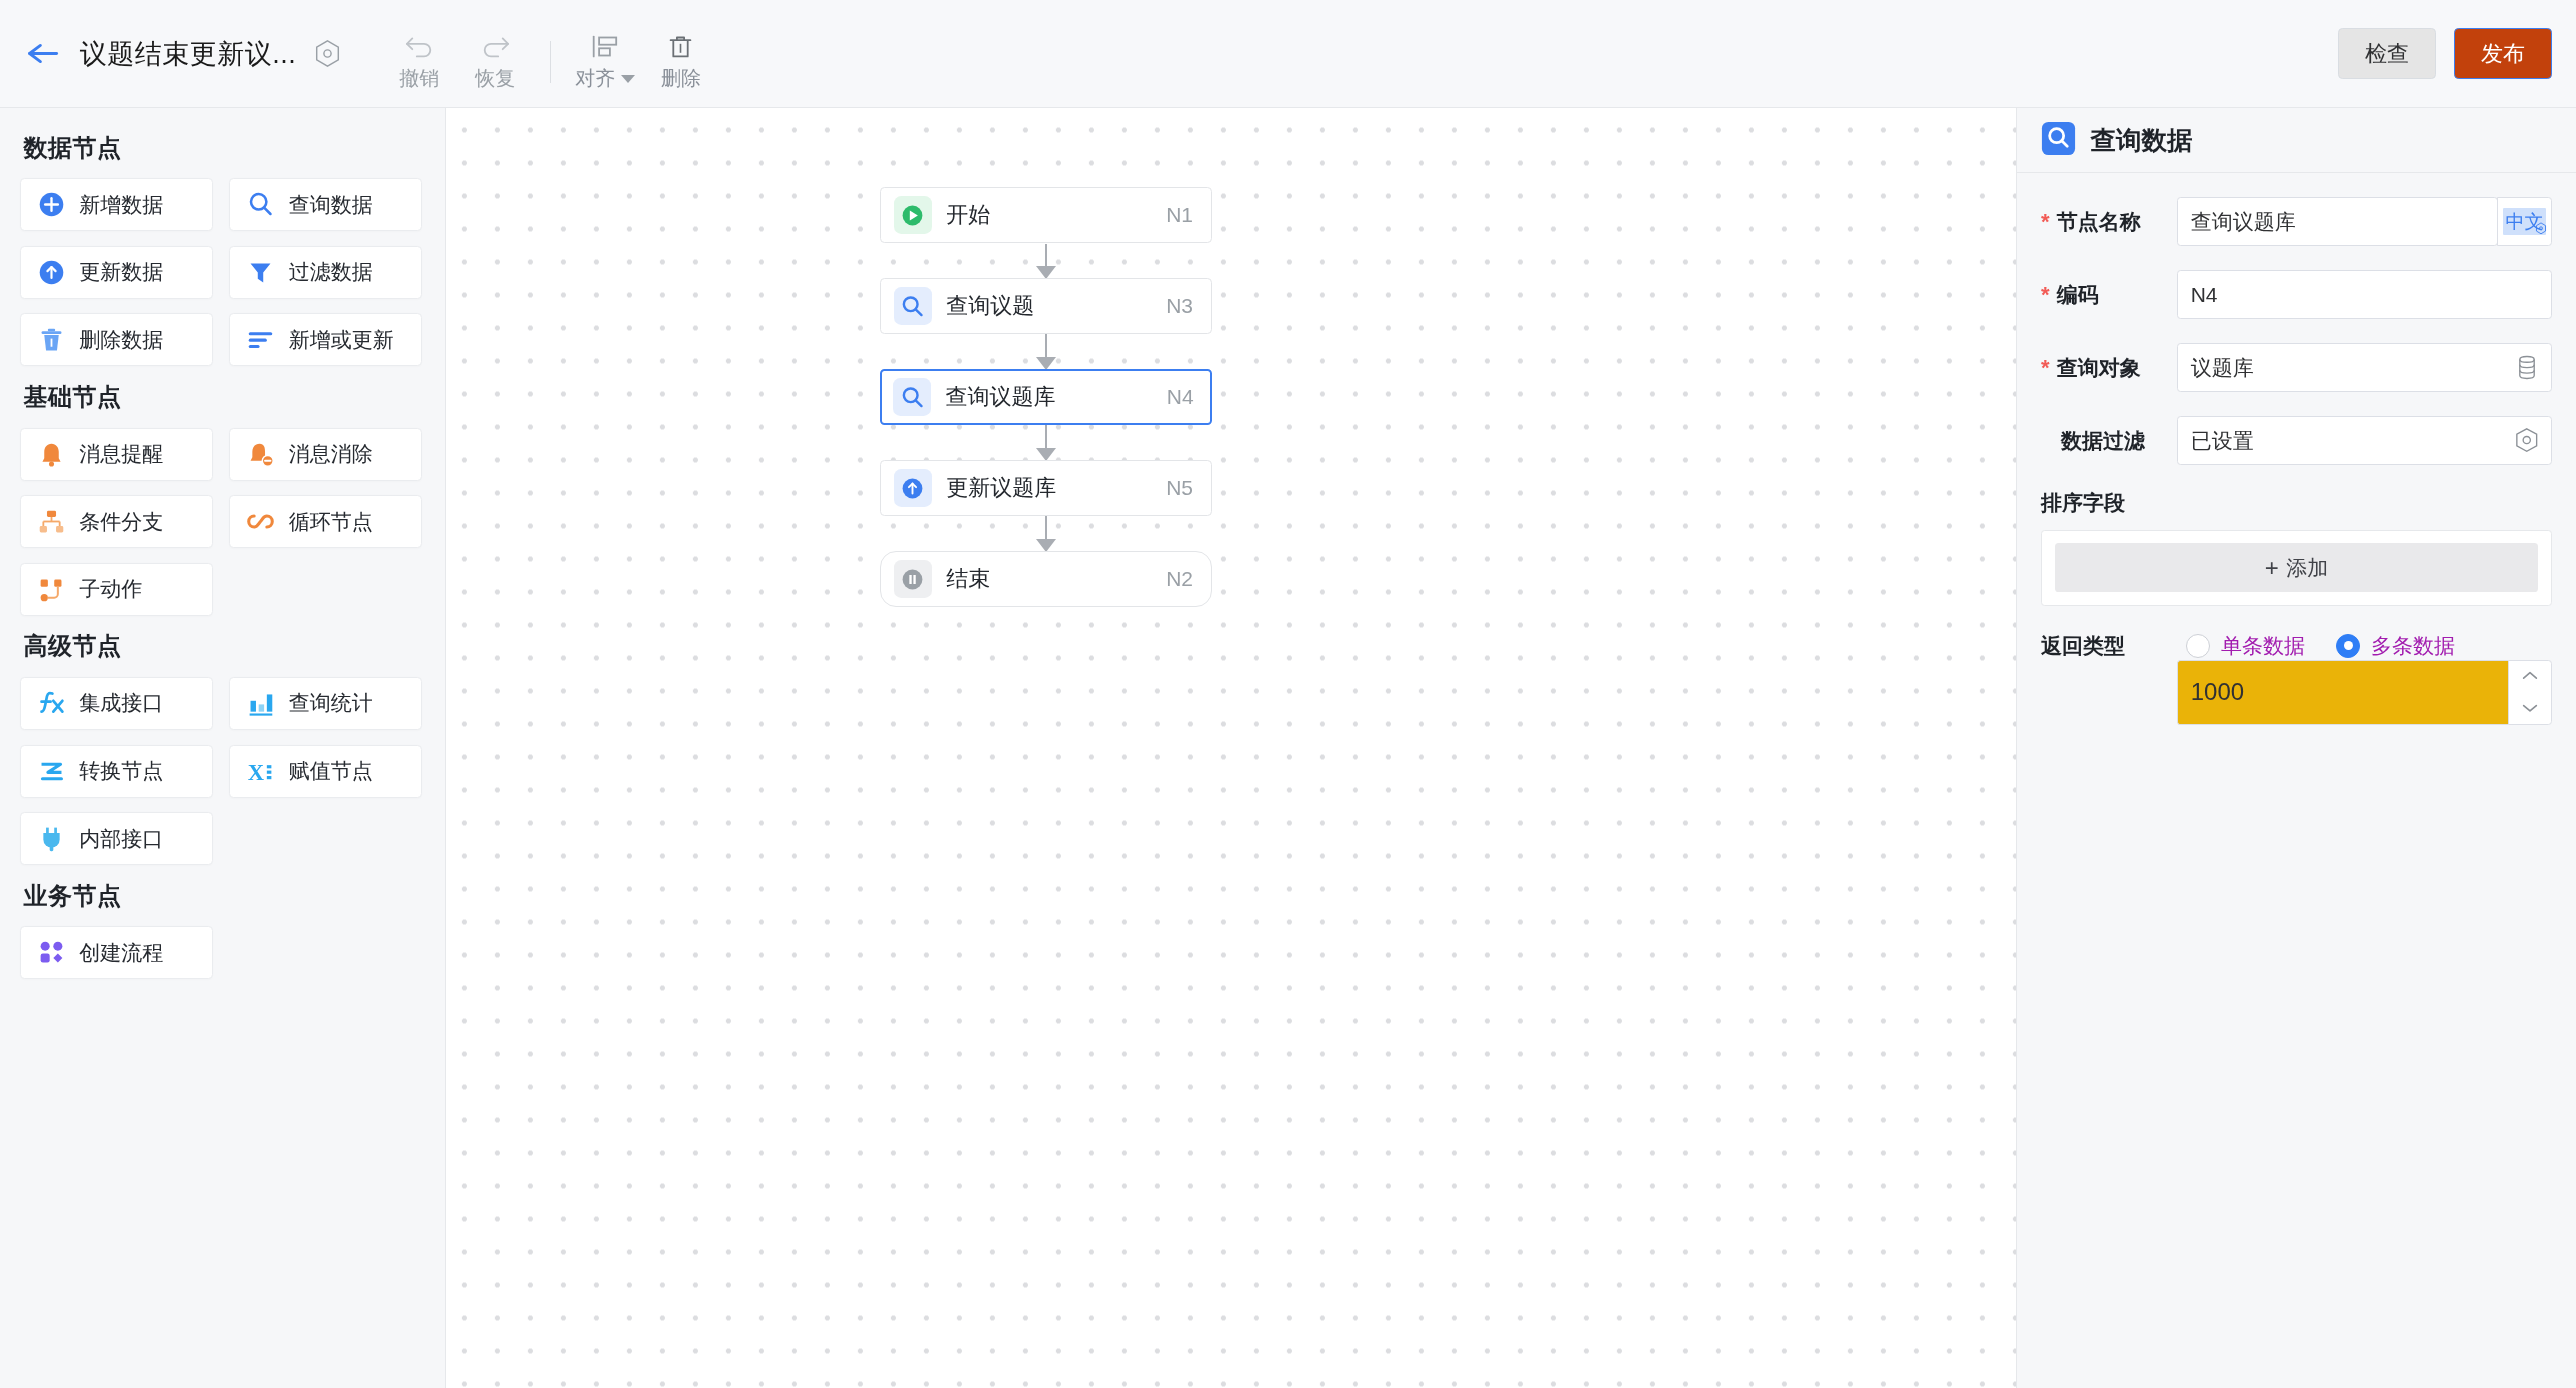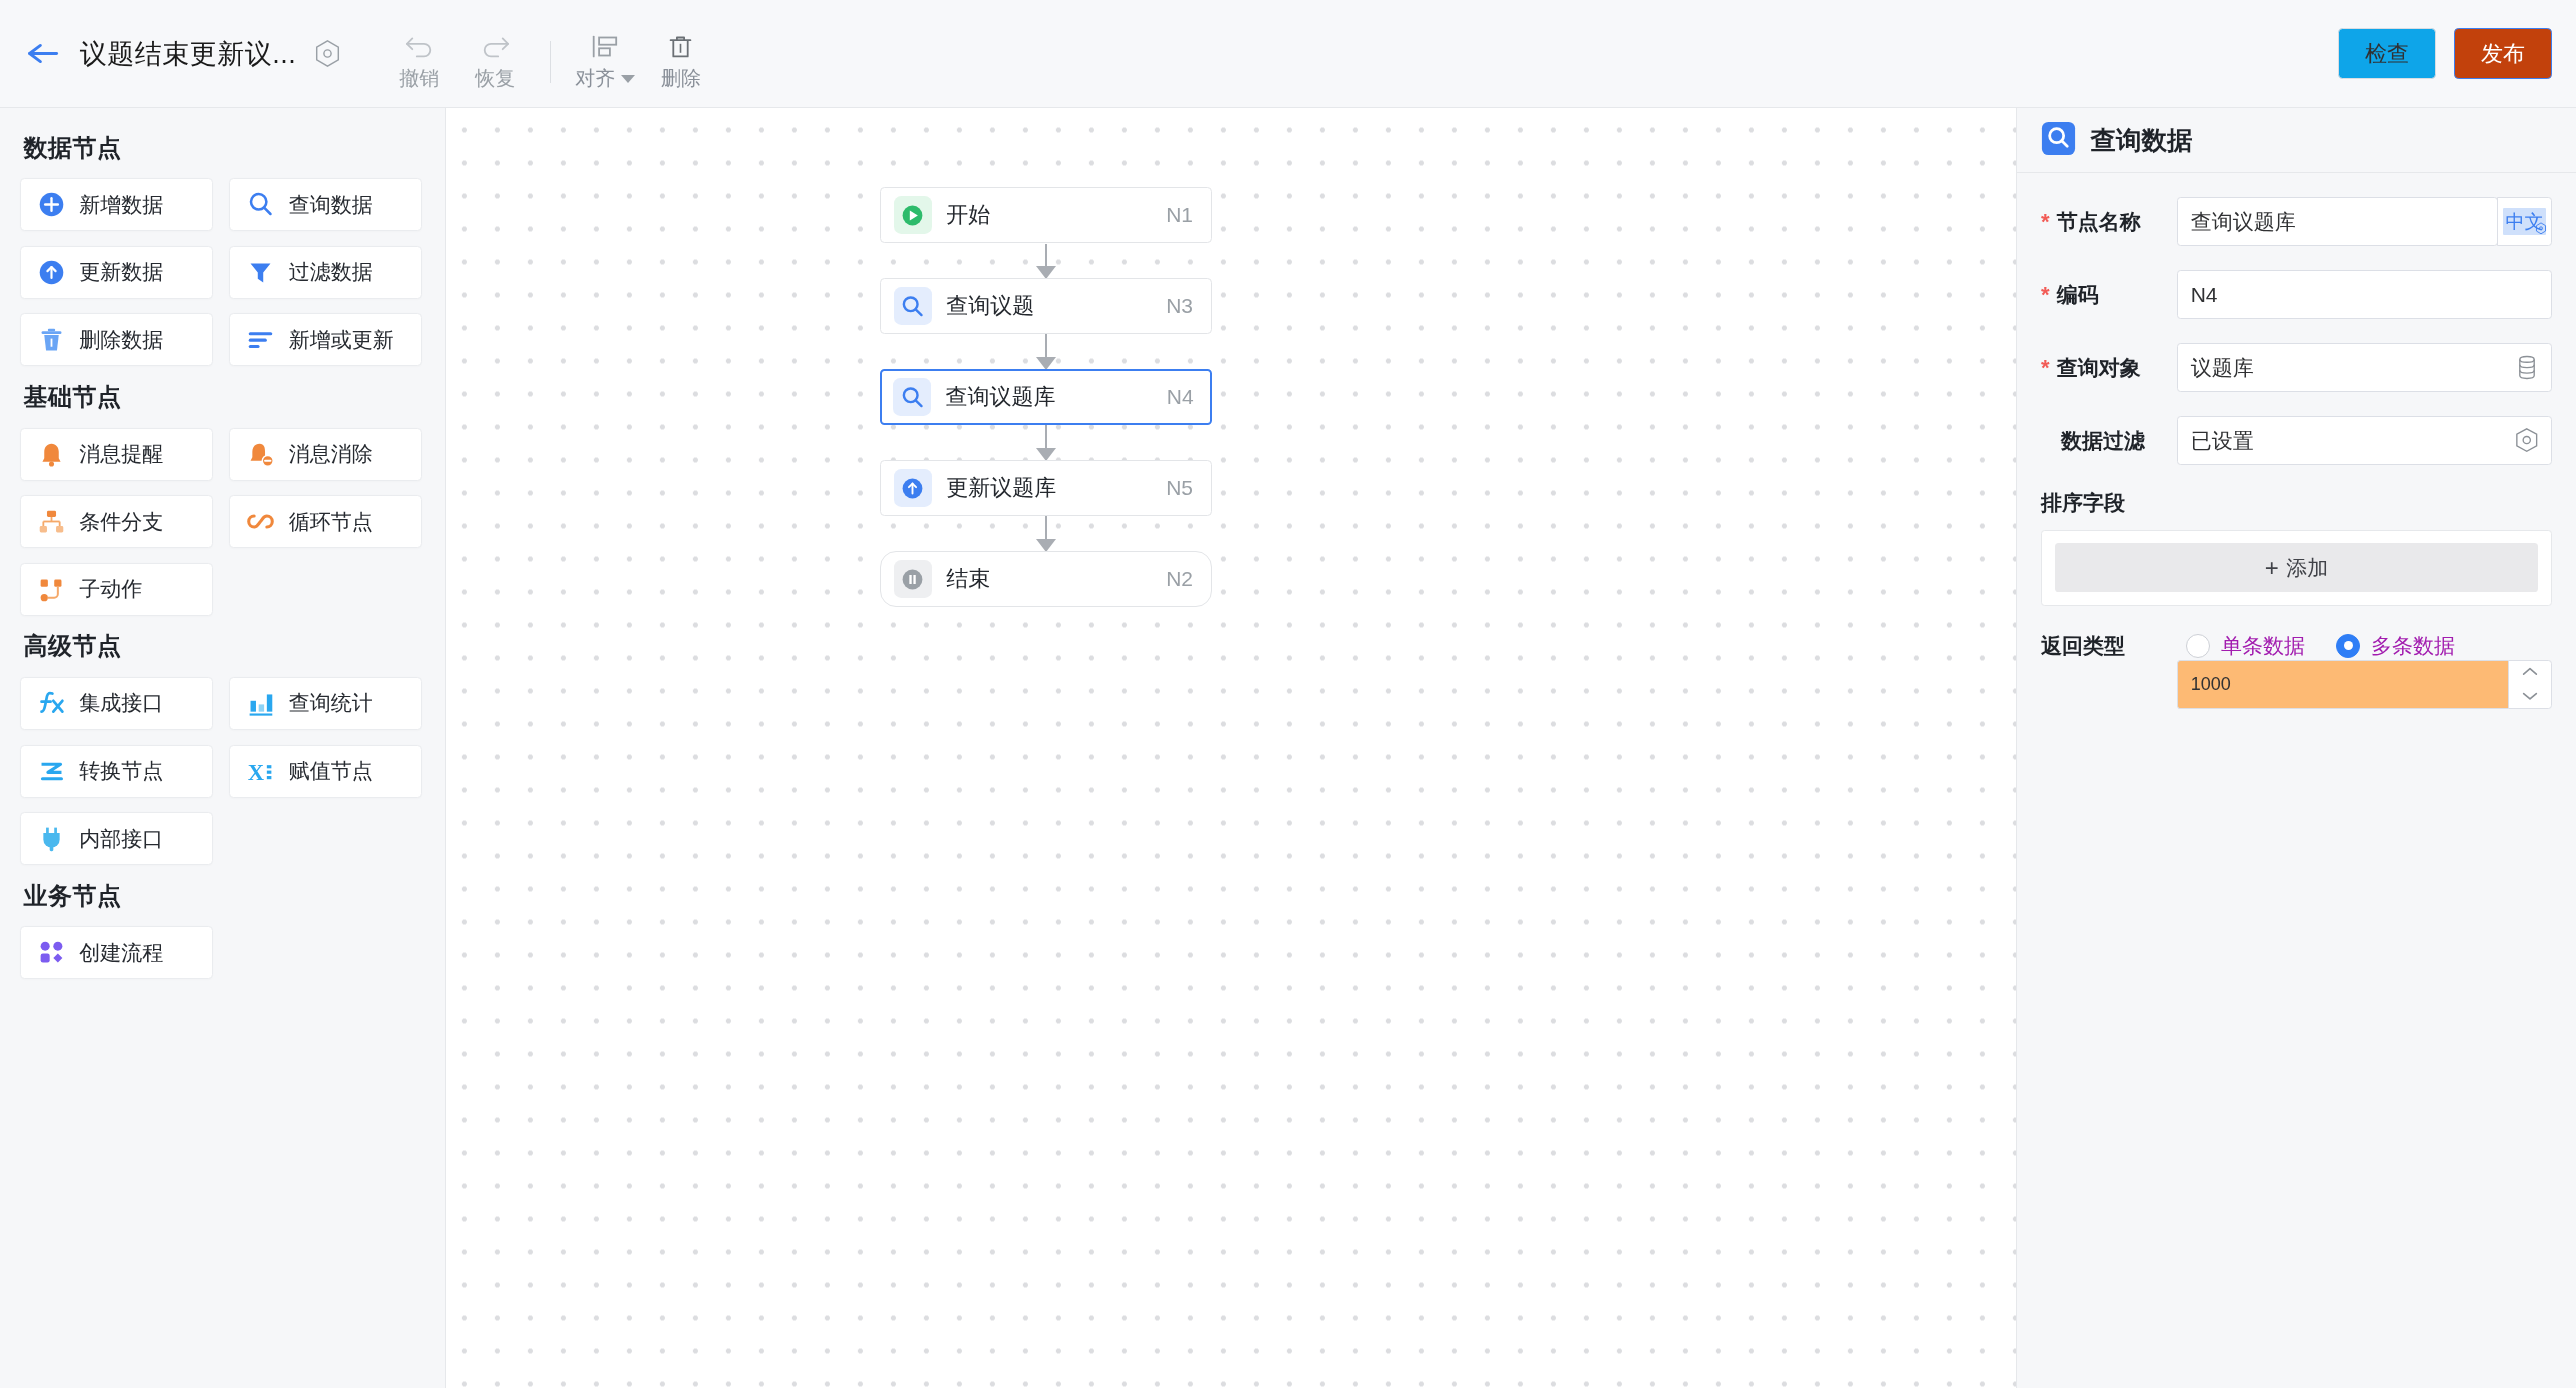--- a/index.html
+++ b/index.html
@@ -42,21 +42,21 @@
   .tool-sep { width: 0.9px; height: 42px; background: #dcdfe3; margin: 0 16.4px 9px 16.4px; align-self: flex-end; }
   .caret-down { display:inline-block; margin-left:5.5px; width:0;height:0;
     border-left:7.3px solid transparent;border-right:7.3px solid transparent;border-top:8.2px solid #9aa0a6; }
 
   #topbar-right { margin-left: auto; margin-right: 24px; display: flex; align-items: center; gap: 18px; }
   .btn {
     height: 51px; min-width: 98px; padding: 0 24px;
     font-size: 22px; border-radius: 4.5px; cursor: pointer;
     display: flex; align-items: center; justify-content: center;
   }
-  .btn-default { background: #0ea5e9; border: 0.9px solid #d9dde2; color: #303133; }
+  .btn-default { background: #e5e5e5; border: 0.9px solid #d9dde2; color: #303133; }
   .btn-primary { background: #c2410c; border: 0.9px solid #3c7ef0; color: #ffffff; }
 
   
   #sidebar {
     position: absolute; top: 108px; left: 0;
     width: 446px; height: 1280px;
     background: #f6f7f9;
     border-right: 0.9px solid #e6e8eb;
     padding: 20px 20px 0 20px;
     overflow: hidden;
@@ -176,24 +176,24 @@
     width: 24px; height: 24px; border-radius: 50%;
     border: 0.9px solid #cdd0d6; background: #ffffff;
     display: flex; align-items: center; justify-content: center;
   }
   .radio.checked .dot { border: 0.9px solid #2f7ef6; background: #2f7ef6; }
   .radio.checked .dot::after { content: ''; width: 9px; height: 9px; border-radius: 50%; background: #ffffff; }
   .radio .rlbl { font-size: 21px; color: #a21caf; margin-left: 11px; white-space: nowrap; }
 
   .num-row { display: flex; margin-left: 136px; }
   .num-input {
-    flex: 1; height: 49px; background: #fdba74;
+    flex: 1; height: 65px; background: #eab308;
     border: 0.9px solid #dcdfe6; border-right: none; border-radius: 3.6px 0 0 3.6px;
     display: flex; align-items: center; padding: 0 12.7px;
-    font-size: 18px; color: #303133;
+    font-size: 24px; color: #303133;
   }
   .num-spin {
     width: 44px; background: #ffffff; border: 0.9px solid #dcdfe6; border-radius: 0 3.6px 3.6px 0;
     display: flex; flex-direction: column;
   }
   .spin-half { flex: 1; display: flex; align-items: center; justify-content: center; cursor: pointer; }
 </style>
 </head>
 <body>
 

